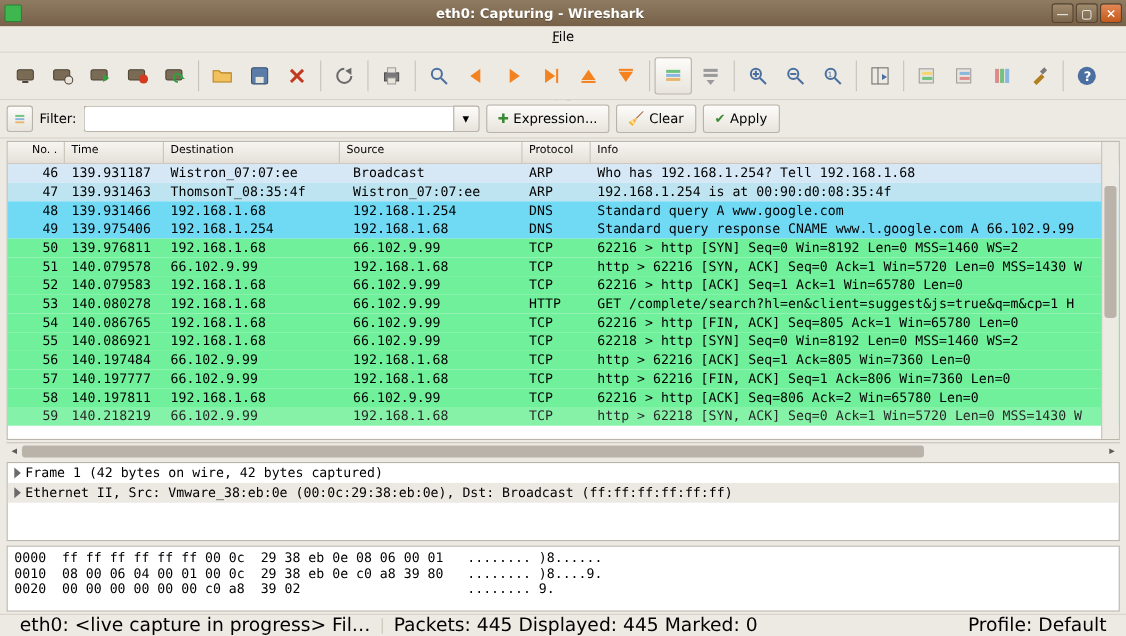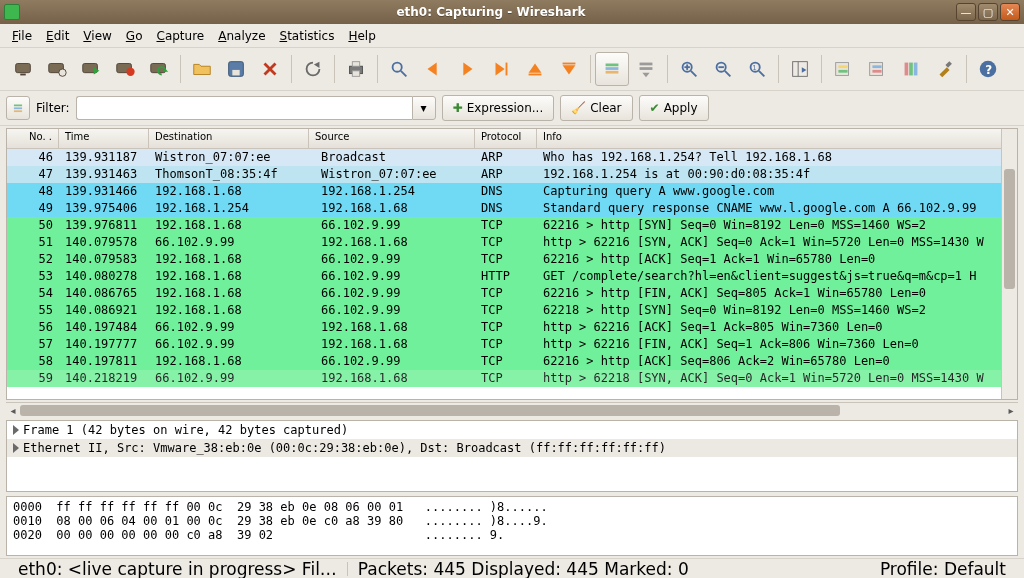--- a/index.html
+++ b/index.html
@@ -7,21 +7,21 @@
   
   
   .titlebar { background: linear-gradient(#8e7b60,#766148); height: 24px; display: flex; align-items: center; color: #fff; padding: 0 4px; }
   .titlebar .app-logo { width: 16px; height: 16px; background: #3db74e; border: 1px solid #2b8039; border-radius: 2px; margin-right: 6px; }
   .titlebar .title { flex: 1; text-align: center; font-weight: bold; text-shadow: 0 1px 0 rgba(0,0,0,.3); }
   .winbtns { display: flex; gap: 2px; }
   .winbtn { width: 20px; height: 18px; background: linear-gradient(#a08b6e,#7b664c); border: 1px solid #564431; border-radius: 3px; display: flex; align-items: center; justify-content: center; color: #fff; font-size: 11px; cursor: pointer; }
   .winbtn.close { background: linear-gradient(#e48856,#c35a1b); }
   
   
-  .menubar { background: #ede9e3; height: 24px; display: flex; align-items: center; padding: 0 6px; gap: 2px; border-bottom: 1px solid #d7d2ca; }
+  .menubar { background: #ede9e3; height: 24px; display: flex; align-items: center; padding: 0 6px; gap: 2px; border-bottom: 1px solid #d7d2ca; flex-direction: column; }
   .menuitem { padding: 2px 6px; cursor: pointer; }
   .menuitem u { text-decoration: underline; }
   
   
   .toolbar { background: #ede9e3; padding: 4px 6px; display: flex; align-items: center; gap: 0; border-bottom: 1px solid #d7d2ca; }
   .tbtn { width: 34px; height: 34px; border: 1px solid transparent; border-radius: 3px; display: flex; align-items: center; justify-content: center; cursor: pointer; }
   .tsep { width: 1px; height: 28px; background: #c9c3b9; margin: 0 4px; }
   .tbtn svg { width: 22px; height: 22px; }
   
   
@@ -331,21 +331,21 @@
         <div class="cell c-dst">Wistron_07:07:ee</div>
         <div class="cell c-proto">ARP</div>
         <div class="cell c-info">192.168.1.254 is at 00:90:d0:08:35:4f</div>
       </div>
       <div class="row dns">
         <div class="cell c-no">48</div>
         <div class="cell c-time">139.931466</div>
         <div class="cell c-src">192.168.1.68</div>
         <div class="cell c-dst">192.168.1.254</div>
         <div class="cell c-proto">DNS</div>
-        <div class="cell c-info">Capturing query A www.google.com</div>
+        <div class="cell c-info">Standard query A www.google.com</div>
       </div>
       <div class="row dns">
         <div class="cell c-no">49</div>
         <div class="cell c-time">139.975406</div>
         <div class="cell c-src">192.168.1.254</div>
         <div class="cell c-dst">192.168.1.68</div>
         <div class="cell c-proto">DNS</div>
         <div class="cell c-info">Standard query response CNAME www.l.google.com A 66.102.9.99</div>
       </div>
       <div class="row tcp">

